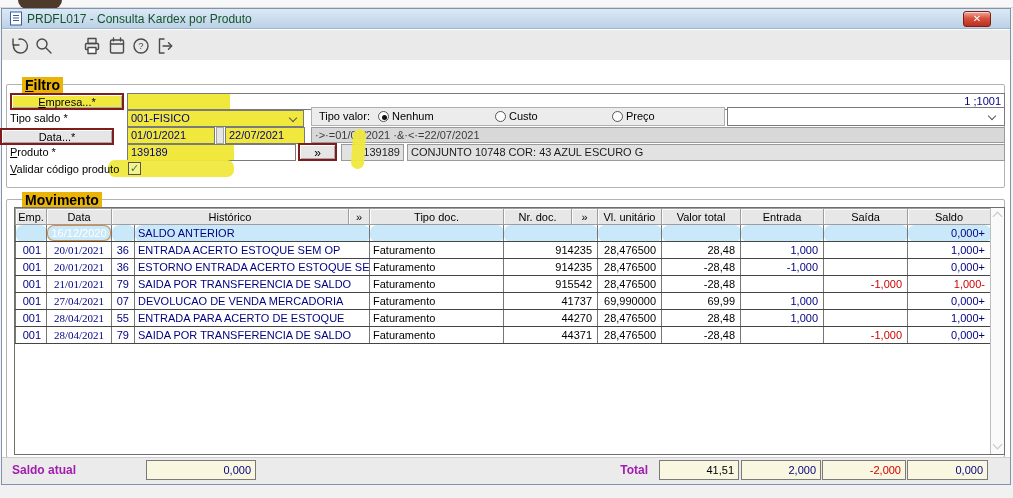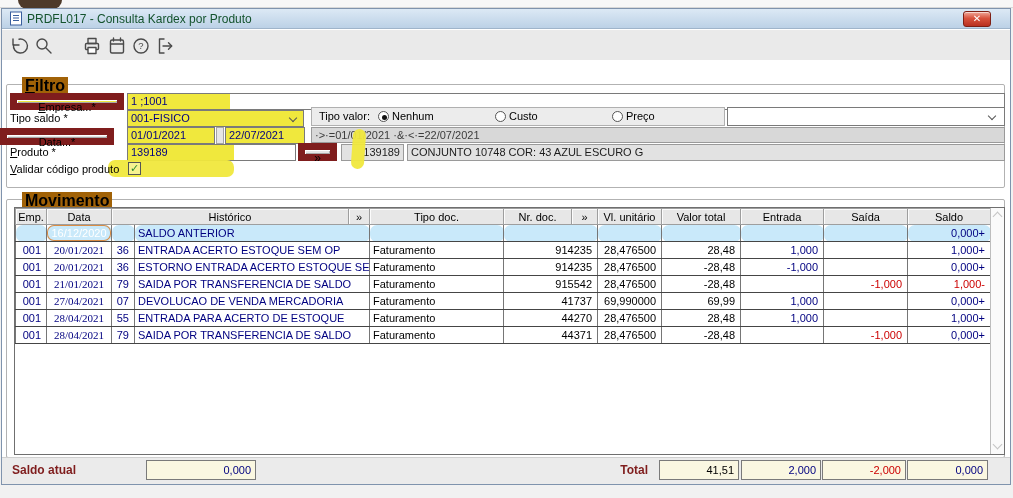--- a/index.html
+++ b/index.html
@@ -22,25 +22,25 @@
   .close-btn{left:963px;top:11px;width:28px;height:16px;border:1px solid #7e1f14;border-radius:3px;
              background:linear-gradient(#f0a899,#d8523d 45%,#b83020);color:#fff;font-weight:bold;
              font-size:10px;text-align:center;line-height:14px;box-shadow:inset 0 1px 0 rgba(255,255,255,.55);cursor:pointer;}
 
   .toolbar{left:2px;top:30px;width:1008px;height:30px;background:#eaeaea;}
   .tool-ic{top:36px;width:20px;height:20px;cursor:pointer;}
   .tool-ic svg{stroke:#4a4a4a;fill:none;stroke-width:1.4;stroke-linecap:round;stroke-linejoin:round;}
 
   
   .groupbox{border:1px solid #b2b2b2;border-radius:2px;background:#fff;}
-  .grouplabel{background:#a16207;padding:0 3px;font-weight:bold;font-size:16px;}
+  .grouplabel{background:#eab308;padding:0 3px;font-weight:bold;font-size:14px;}
   .accel{text-decoration:underline;}
 
   
-  .btn3d{border:7px solid #7f1d1d;box-shadow:inset 1px 1px 0 #ffffff, inset -1px -1px 0 #a8a8a8;
+  .btn3d{border:2px solid #7f1d1d;box-shadow:inset 1px 1px 0 #ffffff, inset -1px -1px 0 #a8a8a8;
          text-align:center;line-height:15px;cursor:pointer;background:#e6e6e6;}
   .hl{background:#f0e83d !important;}
   .field{border:1px solid #7a7a7a;background:#fff;line-height:14px;padding:0 3px;color:#000080;}
   .dfield{border:1px solid #9a9a9a;background:#e2e2e2;line-height:14px;padding:0 3px;color:#1c1c1c;}
   .chev{display:inline-block;width:6px;height:6px;border-right:1.4px solid #555;border-bottom:1.4px solid #555;
         transform:rotate(45deg);}
   .panel{background:#ececec;border:1px solid #b0b0b0;}
   .radio{display:inline-block;width:11px;height:11px;border:1px solid #555;border-radius:50%;background:#fff;
          vertical-align:-2px;margin-right:3px;position:relative;cursor:pointer;}
   .radio .dot{display:none;position:absolute;left:2.5px;top:2.5px;width:5px;height:5px;border-radius:50%;background:#111;}
@@ -60,21 +60,21 @@
   .ctr{text-align:center;font-family:Liberation Serif, serif;}
   .blk{color:#000 !important;}
   .neg-red{color:#cc0000 !important;}
   tr.row-selected td{background:#c9e9fa;border-radius:7px;}
   td.sel-date{background:#2b7cd3;color:#fff !important;box-shadow:inset 0 0 0 1px #d98c44;text-align:center;}
   .scrollbar{left:990px;top:208px;width:14px;height:246px;background:#fafafa;border-left:1px solid #bdbdbd;}
   .sb-ar{position:absolute;left:3px;width:7px;height:7px;border-right:1.6px solid #c4c4c4;border-bottom:1.6px solid #c4c4c4;}
 
   
   .footer{left:2px;top:457px;width:1008px;height:27px;background:#ebebeb;border-top:1px solid #cfcfcf;}
-  .flabel{font-weight:bold;font-size:12px;color:#7f1d1d;}
+  .flabel{font-weight:bold;font-size:12px;color:#a21caf;}
   .ffield{border:1px solid #7a7a7a;background:#faf7e1;line-height:18px;text-align:right;padding-right:4px;color:#000080;}
 </style>
 </head>
 <body>
 
 <div class="screen">
 
   <div class="abs top-strip"></div>
   <div class="abs arc"></div>
 
@@ -123,21 +123,21 @@
     <svg viewBox="0 0 20 20">
         <path d="M9 3 H4.5 v14 H9"></path>
         <line x1="8" y1="10" x2="16.5" y2="10"></line>
         <path d="M13.5 6.8 l3.2 3.2 -3.2 3.2"></path>
       </svg></span>
 
   <div class="abs groupbox" style="left:6px;top:84px;width:999px;height:104px;"></div>
   <div class="abs grouplabel" style="left:22px;top:77px;"><span class="accel">F</span><span>iltro</span></div>
 
   <div class="abs btn3d hl" style="left:10px;top:93px;width:114px;height:17px;"><span class="accel">E</span><span>mpresa...*</span></div>
-  <div class="abs field" style="left:127px;top:93px;width:878px;height:17px;background-image:linear-gradient(90deg,#f0e83d 0,#f0e83d 102px,rgba(255,255,255,0) 102px);">1 ;1001</div>
+  <div class="abs field" style="left:127px;top:93px;width:878px;height:17px;background-image:linear-gradient(90deg,#f0e83d 0,#f0e83d 102px,rgba(255,255,255,0) 102px);text-align:right;">1 ;1001</div>
 
   <div class="abs" style="left:10px;top:112px;">Tipo saldo *</div>
   <div class="abs field hl" style="left:127px;top:110px;width:177px;height:17px;"><span>001-FISICO</span><span class="chev" style="position:absolute;right:7px;top:4px;"></span></div>
 
   <div class="abs panel" style="left:311px;top:107px;width:414px;height:19px;"></div>
   <div class="abs" style="left:319px;top:110px;">Tipo valor:</div>
   <div class="abs" style="left:378px;top:110px;"><span class="radio checked"><span class="dot"></span></span><span>Nenhum</span></div>
   <div class="abs" style="left:495px;top:110px;"><span class="radio"></span><span>Custo</span></div>
   <div class="abs" style="left:612px;top:110px;"><span class="radio"></span><span>Preço</span></div>
   <div class="abs field" style="left:727px;top:107px;width:278px;height:19px;color:#000;">

